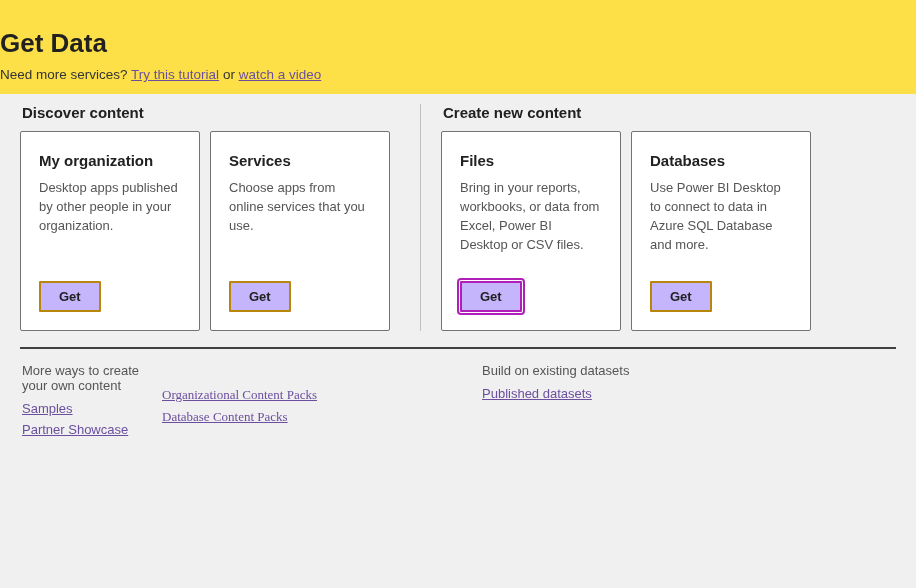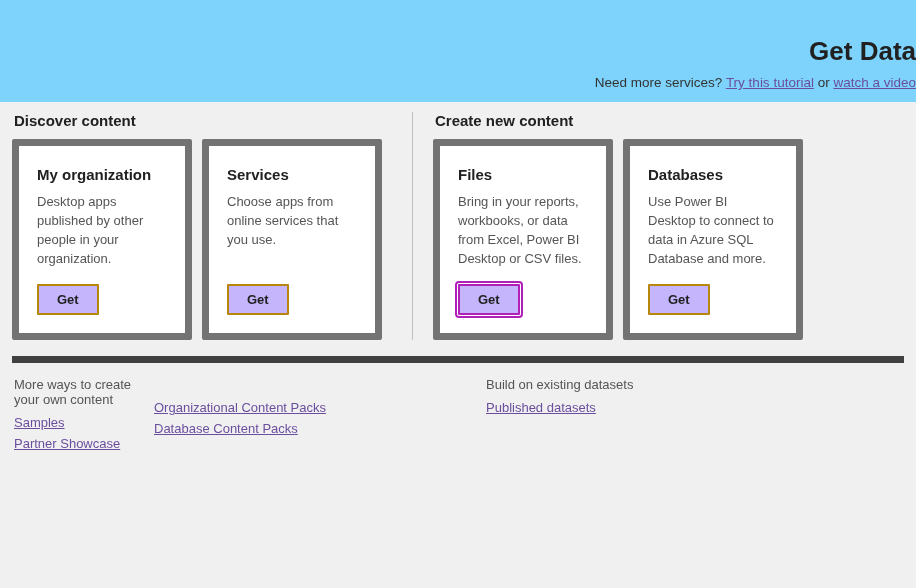--- a/index.html
+++ b/index.html
@@ -20,23 +20,23 @@
 
     .page-wrapper {
       width: 916px;
       height: 588px;
       display: flex;
       flex-direction: column;
       background-color: #f0f0f0;
     }
 
     .header {
-      text-align: right;
-      padding: 36px 0 12px 0;
-      background-color: #7dd3fc;
+      text-align: left;
+      padding: 28px 0 12px 0;
+      background-color: #fde047;
     }
 
     .header h1 {
       font-size: 26px;
       font-weight: 700;
       color: #212121;
       margin-bottom: 8px;
     }
 
     .header .subtitle {
@@ -47,21 +47,21 @@
     .header .subtitle a {
       color: #6b4f9e;
       text-decoration: underline;
       cursor: pointer;
     }
 
     .main-content {
       flex: 1;
       display: flex;
       flex-direction: column;
-      padding: 0 12px;
+      padding: 0 20px;
     }
 
     .sections-row {
       display: flex;
       gap: 0;
       margin-top: 10px;
     }
 
     .section {
       display: flex;
@@ -76,21 +76,21 @@
       padding-left: 2px;
     }
 
     .cards-row {
       display: flex;
       gap: 10px;
     }
 
     .card {
       background: #ffffff;
-      border: 7px solid #737373;
+      border: 1px solid #737373;
       border-radius: 2px;
       width: 180px;
       min-height: 200px;
       padding: 20px 18px 18px 18px;
       display: flex;
       flex-direction: column;
       justify-content: space-between;
     }
 
     .card-title {
@@ -137,25 +137,25 @@
 
     .discover-section {
       width: 380px;
     }
 
     .create-section {
       flex: 1;
     }
 
     .bottom-section {
-      border-top: 7px solid #404040;
+      border-top: 2px solid #404040;
       margin-top: 16px;
       padding: 14px 2px 10px 2px;
       display: flex;
-      gap: 12px;
+      gap: 0;
     }
 
     .bottom-col {
       display: flex;
       flex-direction: column;
       gap: 6px;
     }
 
     .bottom-col-title {
       font-size: 13px;
@@ -176,20 +176,21 @@
       display: flex;
       gap: 0;
     }
 
     .bottom-left-col1 {
       width: 140px;
     }
 
     .bottom-left-col2 {
       width: 220px;
+      font-family: Liberation Serif, serif;
     }
 
     .bottom-right {
       flex: 1;
     }
   </style>
 </head>
 <body>
 
 <div class="page-wrapper">

